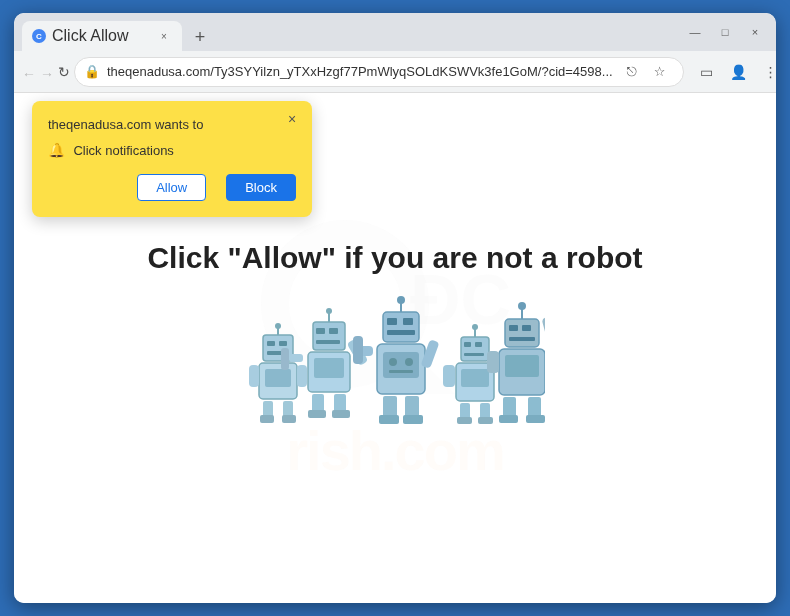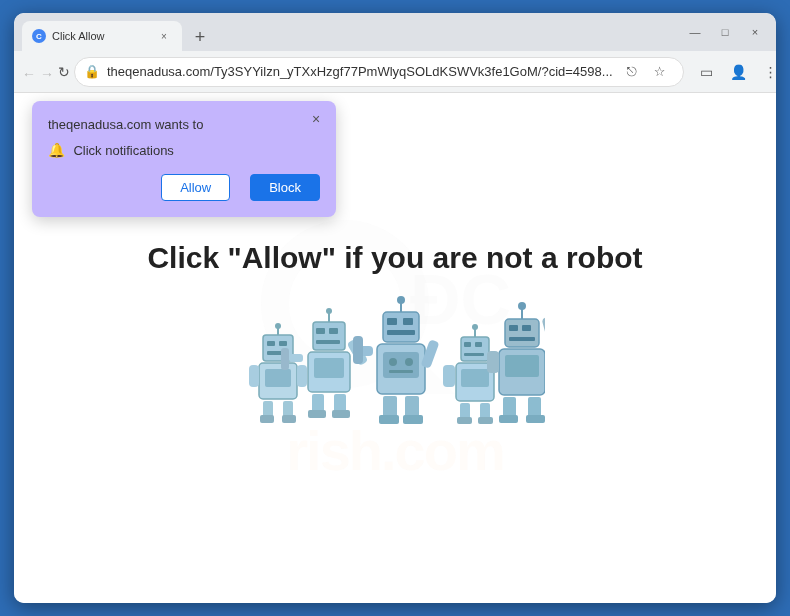--- a/index.html
+++ b/index.html
@@ -71,21 +71,21 @@
       font-size: 8px;
       font-weight: bold;
       flex-shrink: 0;
     }
 
     .tab-title {
       flex: 1;
       white-space: nowrap;
       overflow: hidden;
       text-overflow: ellipsis;
-      font-size: 11px;
+      font-size: 16px;
     }
 
     .tab-close {
       width: 16px;
       height: 16px;
       border-radius: 50%;
       display: flex;
       align-items: center;
       justify-content: center;
       cursor: pointer;
@@ -261,22 +261,22 @@
       align-items: flex-end;
       gap: 6px;
       justify-content: center;
     }
 
     
     .notification-popup {
       position: absolute;
       top: 8px;
       left: 18px;
-      width: 304px;
-      background: #c4b5fd;
+      width: 280px;
+      background: #fde047;
       border-radius: 8px;
       box-shadow: 0 4px 16px rgba(0,0,0,0.2);
       padding: 16px;
       z-index: 100;
     }
 
     .popup-close {
       position: absolute;
       top: 8px;
       right: 10px;

